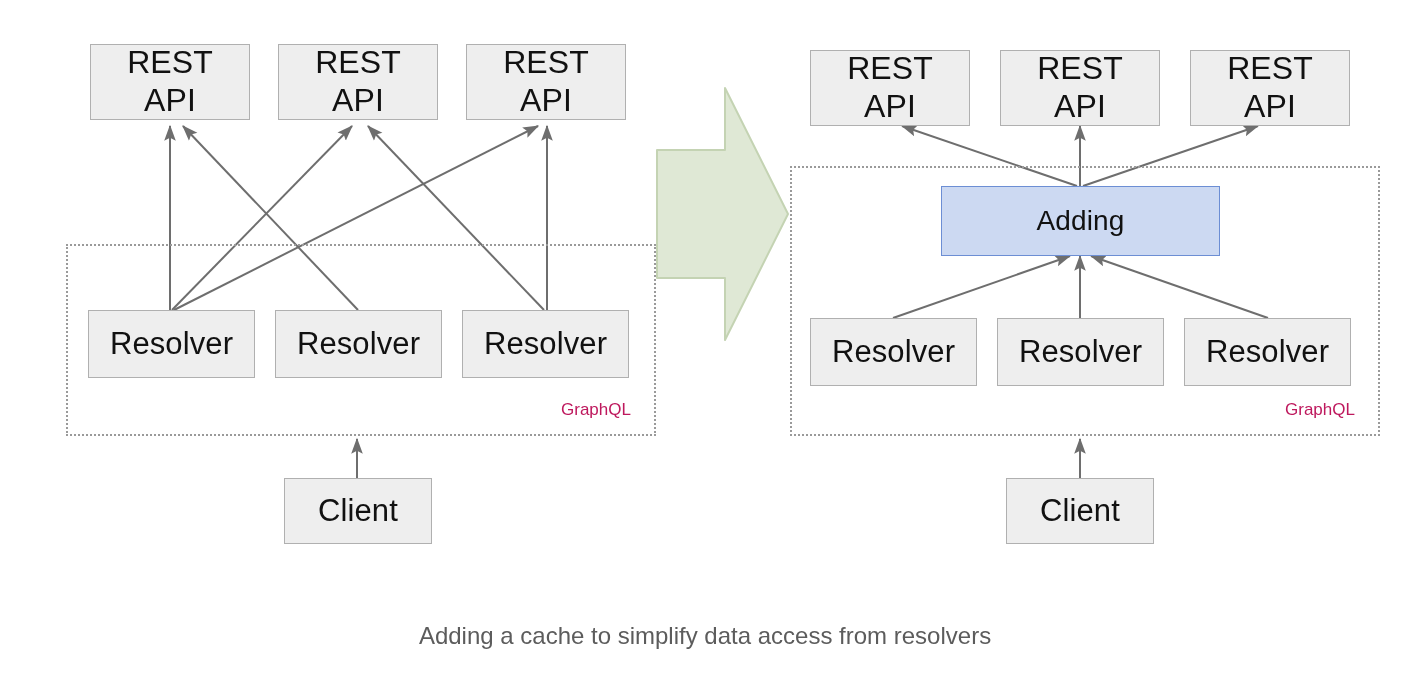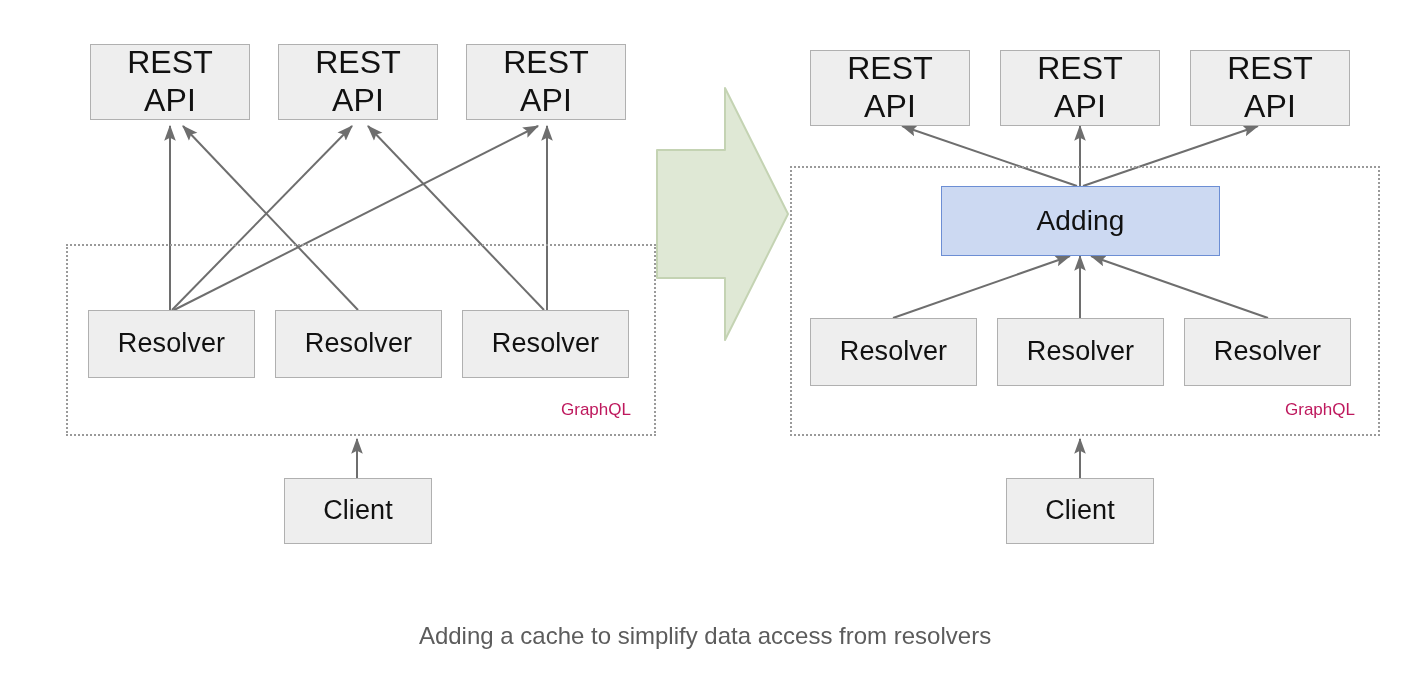--- a/index.html
+++ b/index.html
@@ -29,21 +29,21 @@
     position: absolute;
     box-sizing: border-box;
     background: #eeeeee;
     border: 1px solid #b0b0b0;
     display: flex;
     flex-direction: column;
     align-items: center;
     justify-content: center;
     color: #111111;
     font-family: "Liberation Sans", sans-serif;
-    font-size: 27px;
+    font-size: 31px;
     line-height: 1.15;
     letter-spacing: 0.1px;
     z-index: 3;
     white-space: pre;
   }
   .node.rest {
     font-size: 32px;
     line-height: 1.18;
   }
   .node.cache {

